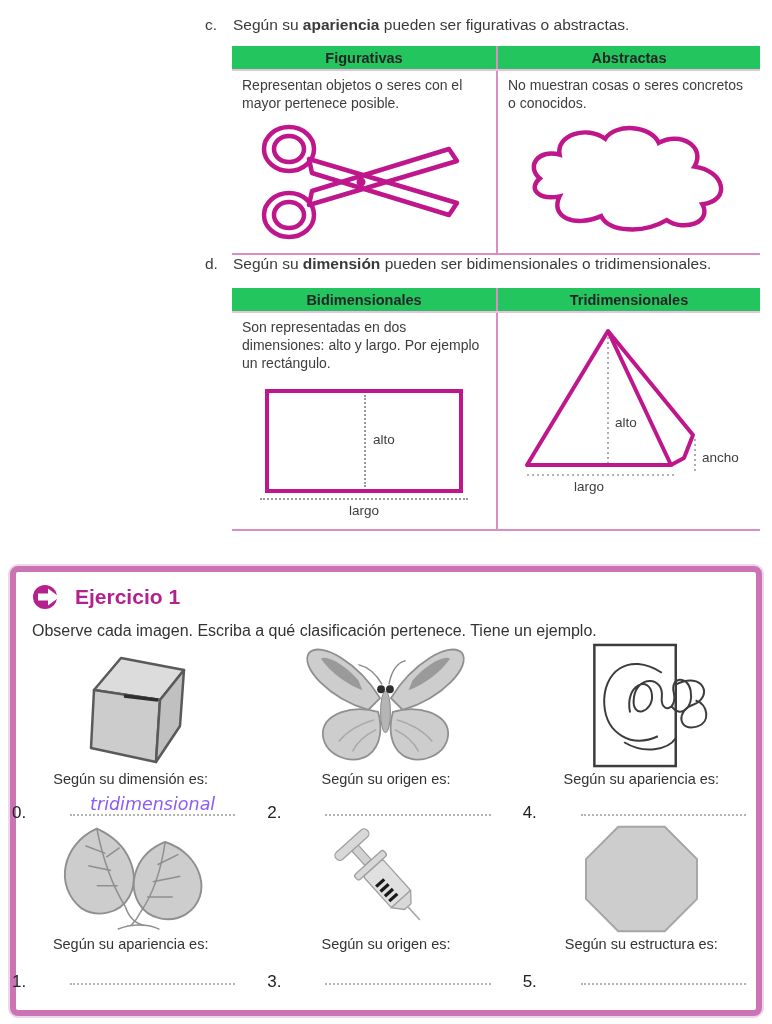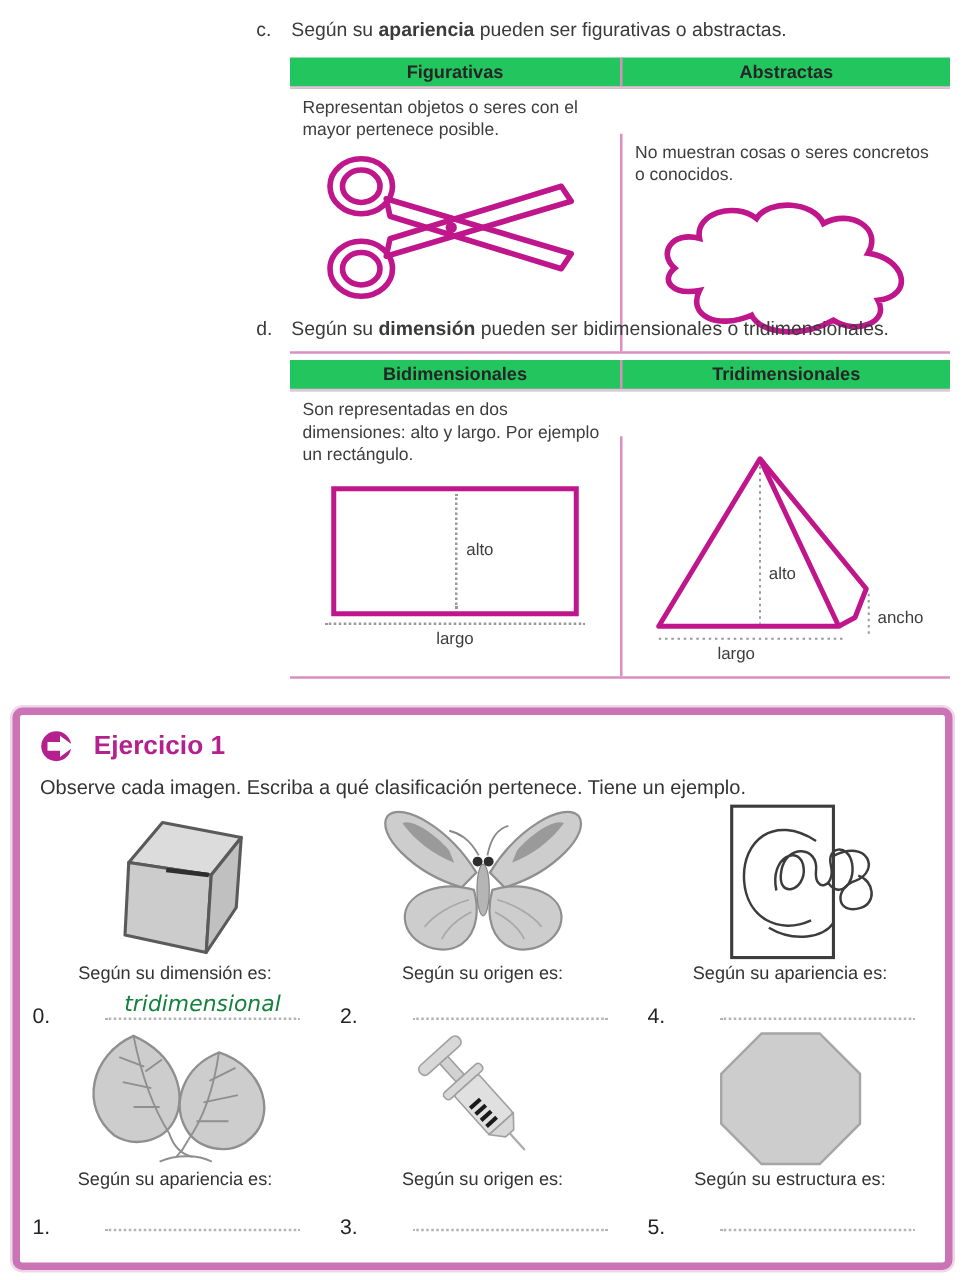--- a/index.html
+++ b/index.html
@@ -15,50 +15,50 @@
 
   
   .def-table { position:absolute; left:232px; width:528px; }
   #table-c { top:46px; }
   #table-d { top:288px; }
   .def-head { display:grid; grid-template-columns:1fr 1fr; background:#22c55e; border-bottom:2px solid #ecc0dc; }
   .def-hcell { font-weight:700; text-align:center; font-size:14.5px; padding:4px 0 3px; color:#262626; }
   .def-hcell + .def-hcell { border-left:2px solid #d98fc2; }
   .def-body { display:grid; grid-template-columns:1fr 1fr; border-bottom:2px solid #d98fc2; }
   .def-cell { padding:6px 10px 10px; font-size:14px; line-height:1.28; color:#3d3d3d; }
-  .def-cell + .def-cell { border-left:2px solid #d98fc2;margin-top:36px; }
+  .def-cell + .def-cell { border-left:2px solid #d98fc2; }
   .cell-img { display:flex; justify-content:center; margin-top:8px; }
 
   
   .rd-wrap { margin-top:16px; }
   .rd-box { width:198px; height:104px; border:4px solid #c0168c; margin:0 auto; position:relative; }
   .rd-vline { position:absolute; left:50%; top:2px; bottom:2px; border-left:2px dotted #999; }
   .rd-alto { position:absolute; left:calc(50% + 9px); top:38px; font-size:13.5px; color:#3d3d3d; }
   .rd-bottomline { width:208px; margin:5px auto 0; border-top:2px dotted #999; }
   .rd-largo { text-align:center; font-size:13.5px; color:#3d3d3d; margin-top:2px; }
   .pyr-wrap { margin-top:4px; display:flex; justify-content:center; }
   .diagram-label { font-family:"Liberation Sans", sans-serif; font-size:13.5px; fill:#3d3d3d; }
 
   
   #exercise { position:absolute; left:10px; top:566px; width:752px; height:450px; background:#fff;
               border:6px solid #ca74b5; border-radius:8px; box-shadow:0 0 0 2px #f0d6e9; }
   .ex-header { display:flex; align-items:center; gap:13px; padding:11px 0 0 16px;text-align:right; }
   .ex-title { font-size:21px; font-weight:700; color:#b5208f; }
   .ex-instruction { padding:11px 16px 0; font-size:16px; color:#333; }
-  .ex-grid { display:grid; grid-template-columns:1fr 1fr 1fr; column-gap:26px; padding:2px 14px 0; }
+  .ex-grid { display:grid; grid-template-columns:1fr 1fr 1fr; column-gap:26px; padding:2px 0 0; }
   .ex-cell { display:flex; flex-direction:column; }
   .img-slot { height:128px; display:flex; align-items:center; justify-content:center; }
   .row2 .img-slot { height:112px; }
   .item-label { text-align:center; font-size:14.5px; color:#333; margin-top:1px; }
   .ans-row { display:flex; align-items:flex-end; height:36px; }
   .row2 .ans-row { height:40px; }
   .ans-num { font-size:17px; color:#222; flex:0 0 32px; margin-left:-4px; }
   .ans-line { flex:1; margin:0 10px 7px 26px; border-bottom:2px dotted #b3b3b3; position:relative; height:26px; }
   .ans-text { position:absolute; left:0; right:0; bottom:0; text-align:center; font-style:italic;
-              font-size:17.5px; color:#15803d; font-family:"DejaVu Sans", sans-serif; }
+              font-size:17.5px; color:#8b5cf6; font-family:"DejaVu Sans", sans-serif; }
 </style>
 </head>
 <body>
 
 <div class="page">
 
   <div class="intro" id="sec-c-line">
     <span class="marker">c.</span>
     <p><span>Según su </span><b>apariencia</b><span> pueden ser figurativas o abstractas.</span></p>
   </div>

